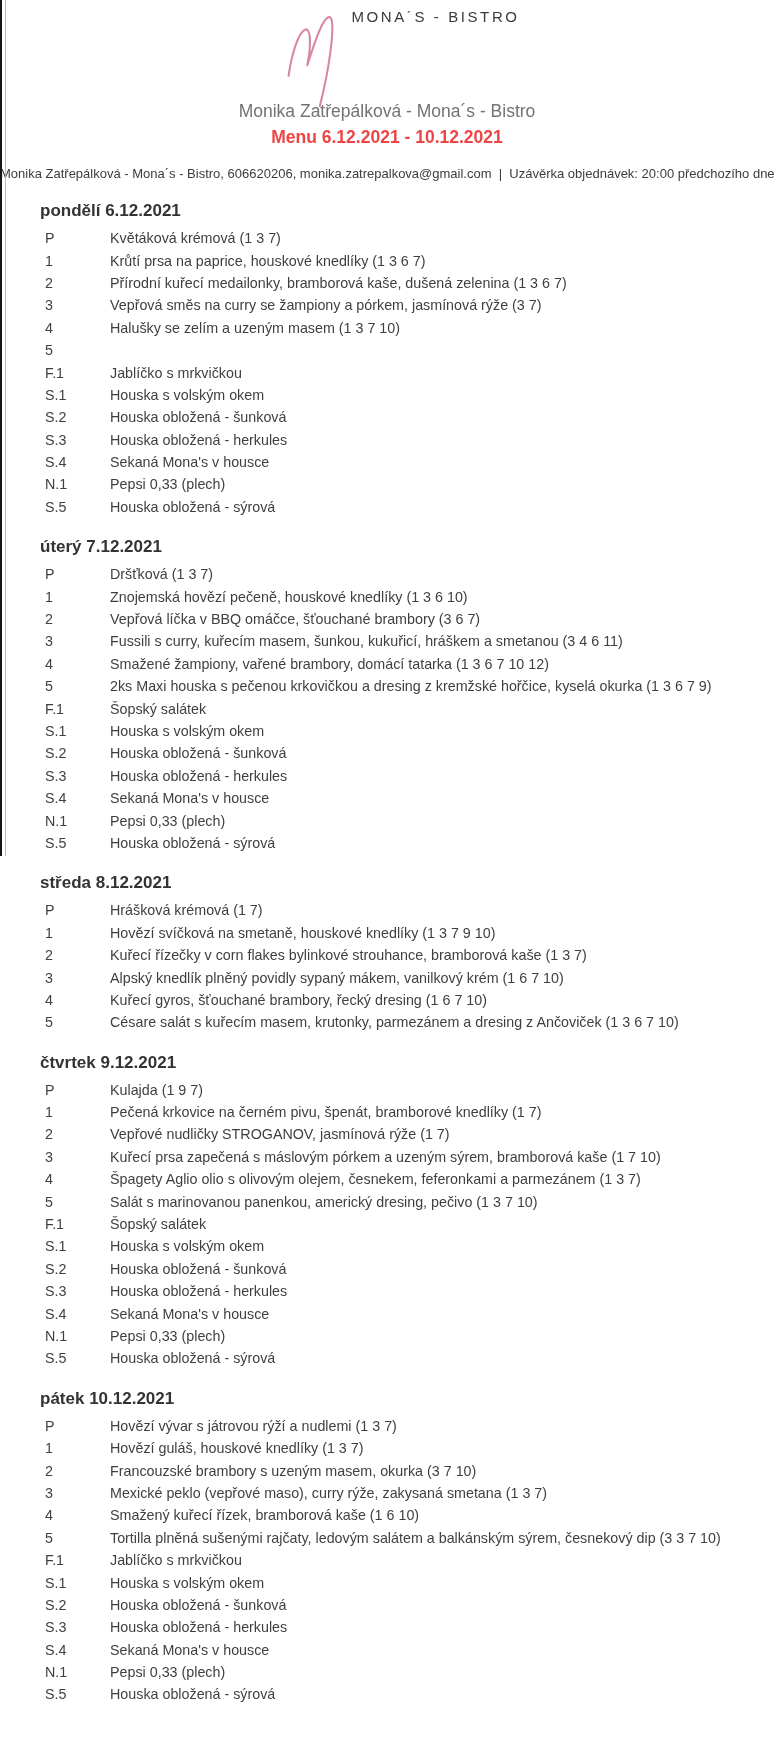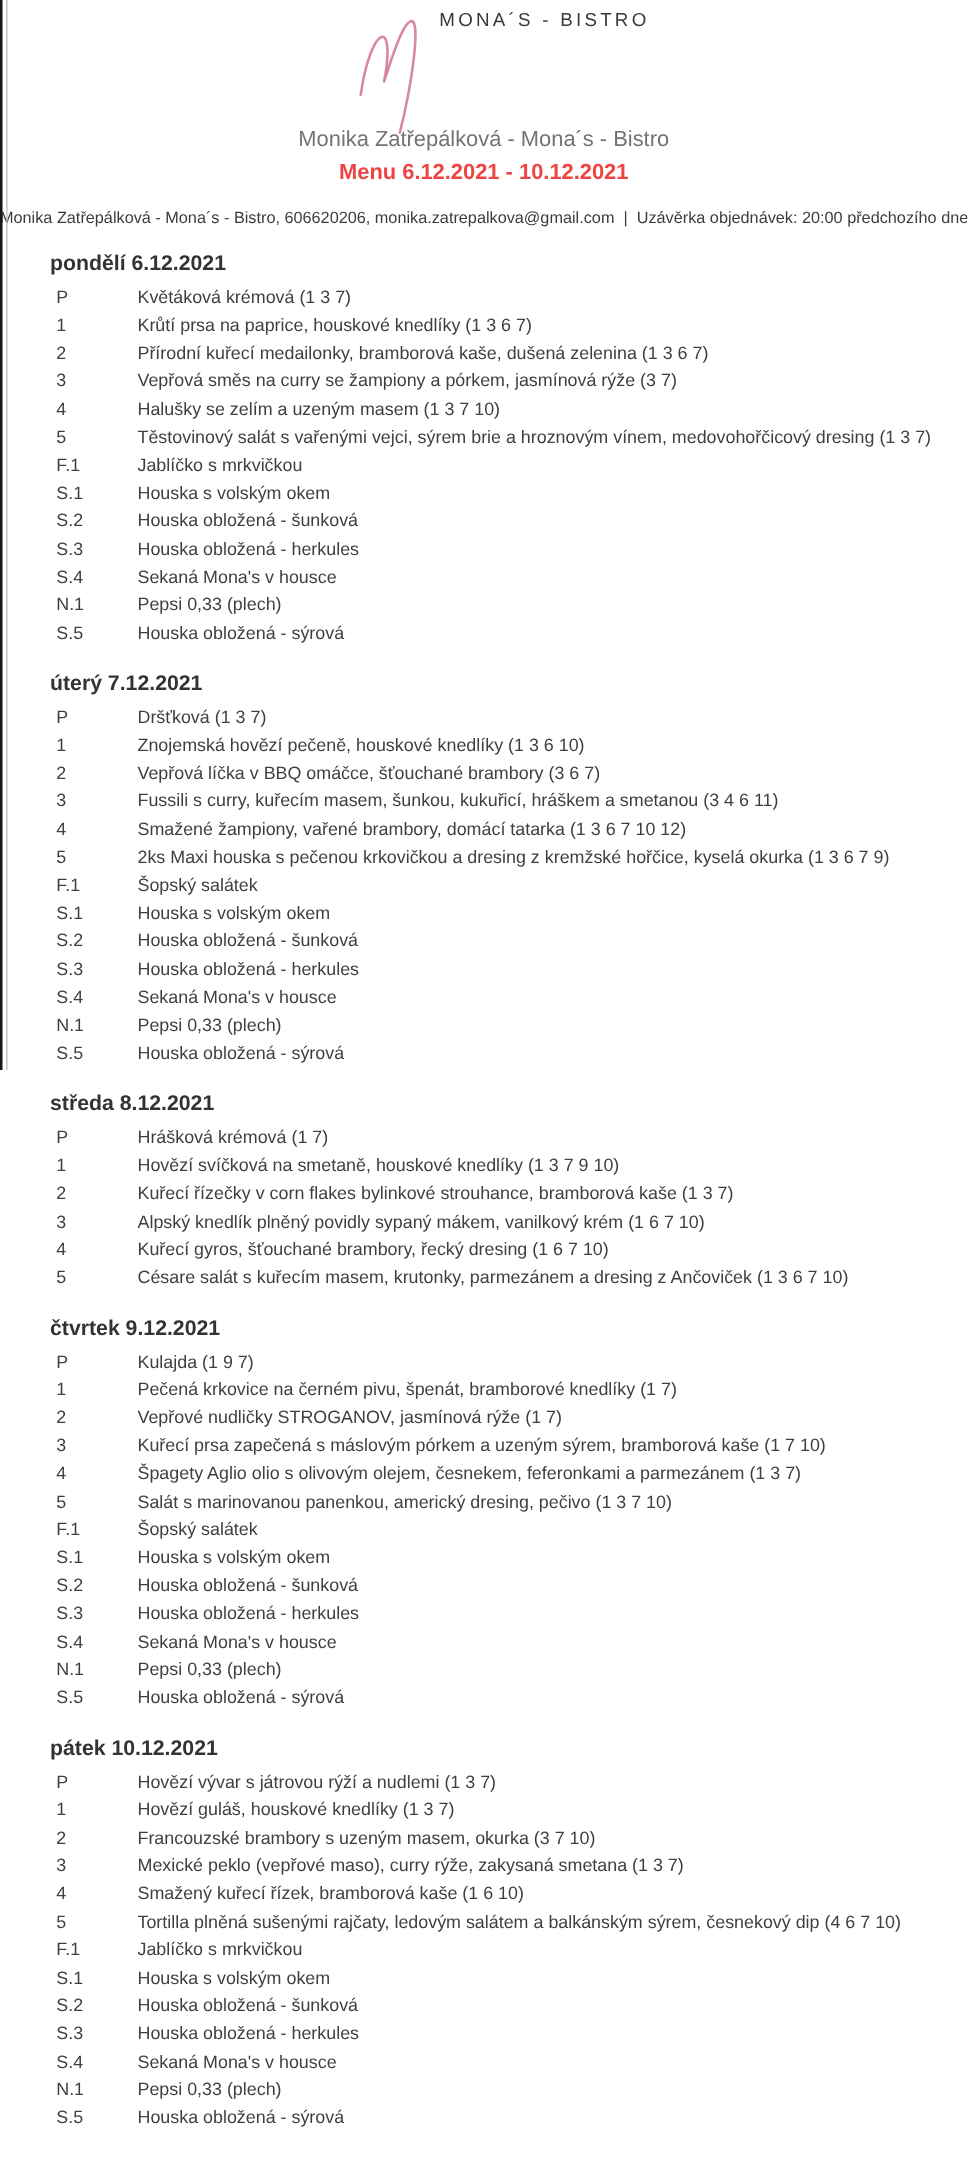--- a/index.html
+++ b/index.html
@@ -131,21 +131,20 @@
         <div class="menu-row">
           <span class="row-code">3</span>
           <span class="row-text">Vepřová směs na curry se žampiony a pórkem, jasmínová rýže (3 7)</span>
         </div>
         <div class="menu-row">
           <span class="row-code">4</span>
           <span class="row-text">Halušky se zelím a uzeným masem (1 3 7 10)</span>
         </div>
         <div class="menu-row">
           <span class="row-code">5</span>
-          <span class="row-text">Těstovinový salát s vařenými vejci, sýrem brie a hroznovým vínem, medovohořčicový dresing (1 3 7)</span>
         </div>
         <div class="menu-row">
           <span class="row-code">F.1</span>
           <span class="row-text">Jablíčko s mrkvičkou</span>
         </div>
         <div class="menu-row">
           <span class="row-code">S.1</span>
           <span class="row-text">Houska s volským okem</span>
         </div>
         <div class="menu-row">
@@ -323,21 +322,21 @@
         <div class="menu-row">
           <span class="row-code">3</span>
           <span class="row-text">Mexické peklo (vepřové maso), curry rýže, zakysaná smetana (1 3 7)</span>
         </div>
         <div class="menu-row">
           <span class="row-code">4</span>
           <span class="row-text">Smažený kuřecí řízek, bramborová kaše (1 6 10)</span>
         </div>
         <div class="menu-row">
           <span class="row-code">5</span>
-          <span class="row-text">Tortilla plněná sušenými rajčaty, ledovým salátem a balkánským sýrem, česnekový dip (4 6 7 10)</span>
+          <span class="row-text">Tortilla plněná sušenými rajčaty, ledovým salátem a balkánským sýrem, česnekový dip (3 3 7 10)</span>
         </div>
         <div class="menu-row">
           <span class="row-code">F.1</span>
           <span class="row-text">Jablíčko s mrkvičkou</span>
         </div>
         <div class="menu-row">
           <span class="row-code">S.1</span>
           <span class="row-text">Houska s volským okem</span>
         </div>
         <div class="menu-row">

